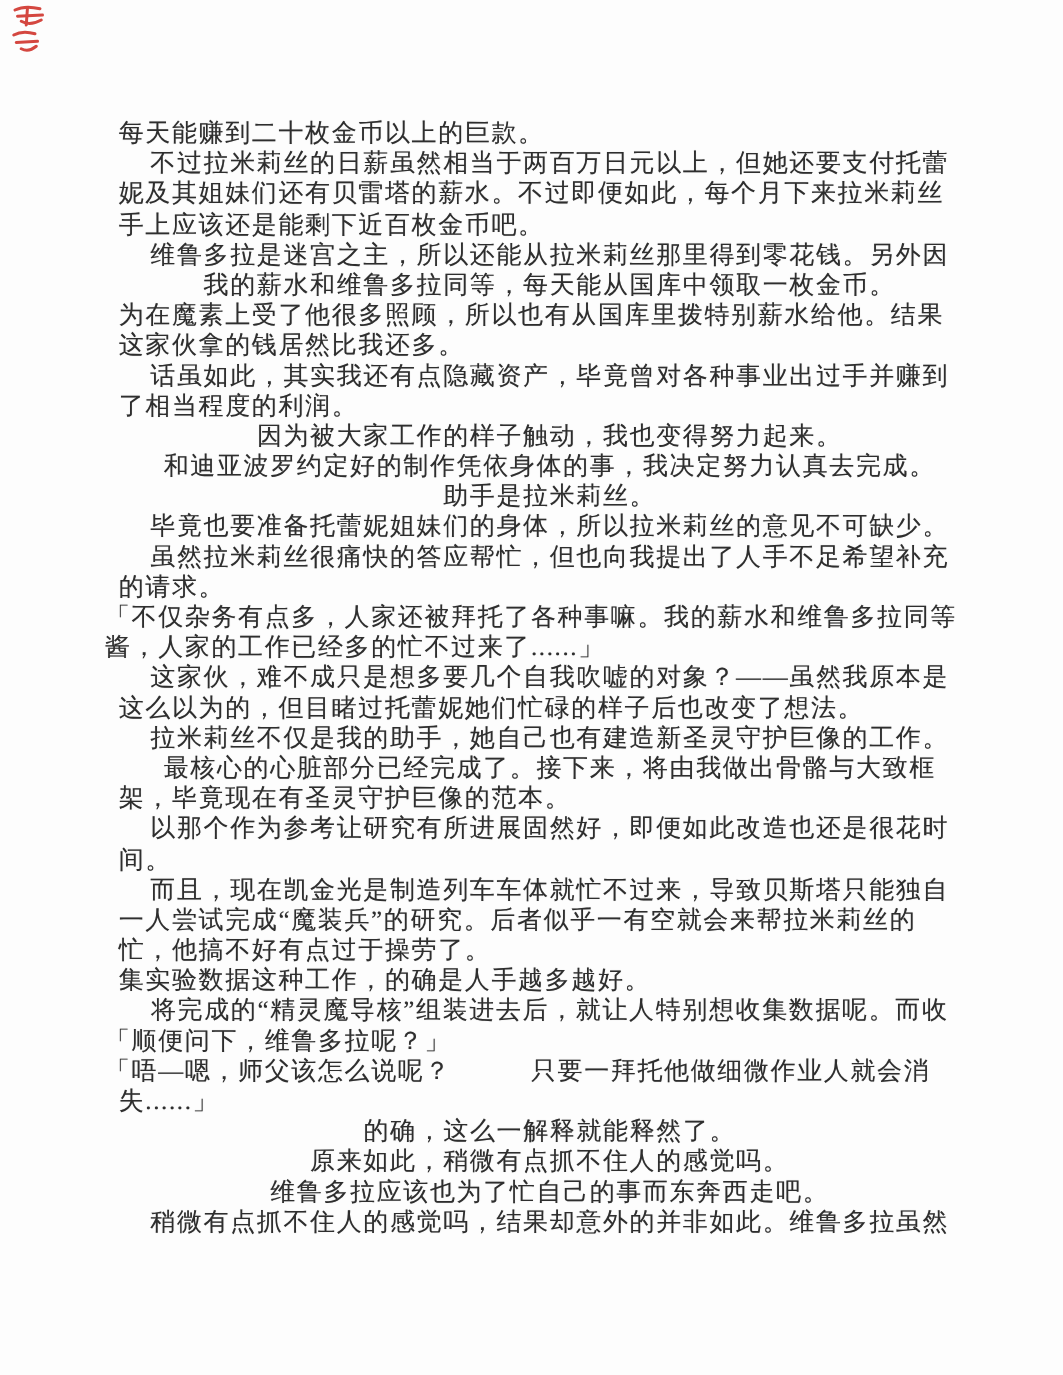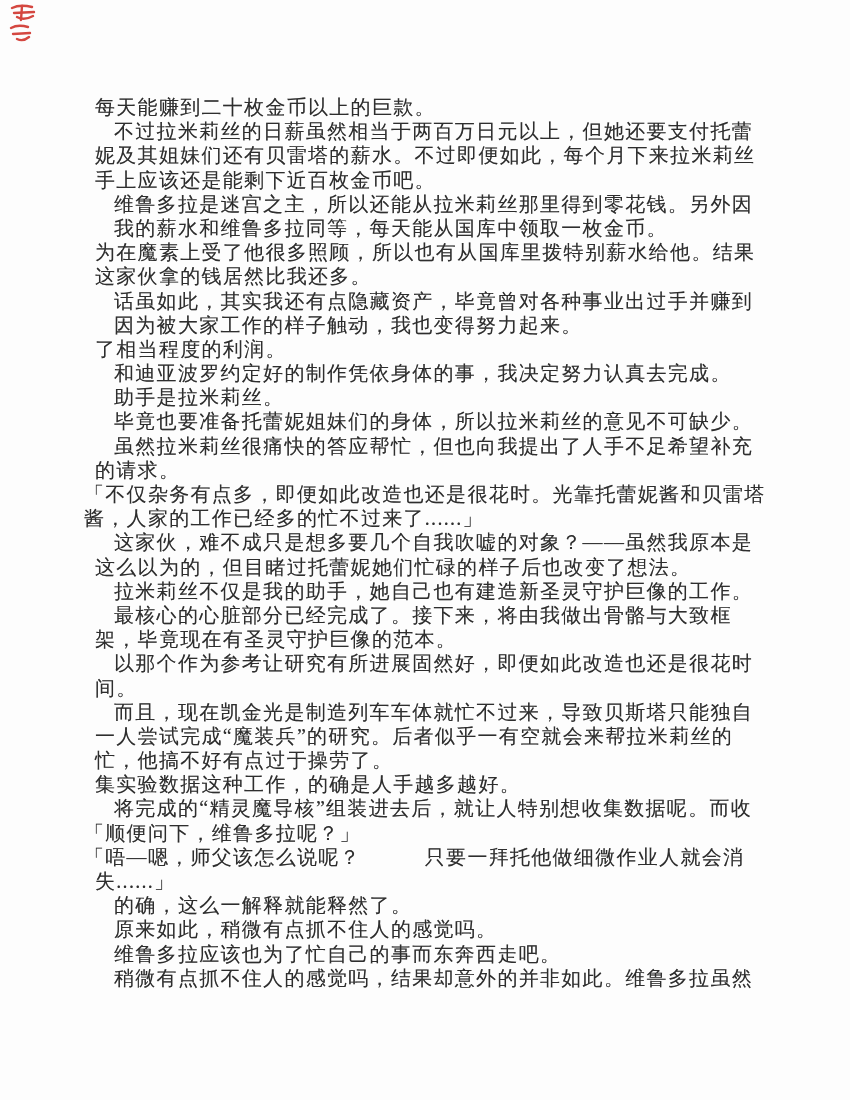--- a/index.html
+++ b/index.html
@@ -20,21 +20,21 @@
     left: 95px;
     top: 95px;
     font-size: 20px;
     line-height: 24.2px;
     letter-spacing: 1.3px;
     color: #2e2e2e;
     white-space: nowrap;
     text-shadow: 0 0 0.6px rgba(70, 70, 70, 0.45);
   }
   .line { height: 24.2px; }
-  .line.para { padding-left: 19px; }
+  .line.para { padding-left: 19px; text-align: center; }
   .line.quote { margin-left: -11px; }
   .stamp {
     position: absolute;
     left: 8px;
     top: 3px;
     width: 32px;
     height: 40px;
     opacity: 0.9;
   }
 </style>
@@ -59,28 +59,28 @@
 
   <div class="line">每天能赚到二十枚金币以上的巨款。</div>
       <div class="line para">不过拉米莉丝的日薪虽然相当于两百万日元以上，但她还要支付托蕾</div>
       <div class="line">妮及其姐妹们还有贝雷塔的薪水。不过即便如此，每个月下来拉米莉丝</div>
       <div class="line">手上应该还是能剩下近百枚金币吧。</div>
       <div class="line para">维鲁多拉是迷宫之主，所以还能从拉米莉丝那里得到零花钱。另外因</div>
       <div class="line para">我的薪水和维鲁多拉同等，每天能从国库中领取一枚金币。</div>
       <div class="line">为在魔素上受了他很多照顾，所以也有从国库里拨特别薪水给他。结果</div>
       <div class="line">这家伙拿的钱居然比我还多。</div>
       <div class="line para">话虽如此，其实我还有点隐藏资产，毕竟曾对各种事业出过手并赚到</div>
+      <div class="line">了相当程度的利润。</div>
       <div class="line para">因为被大家工作的样子触动，我也变得努力起来。</div>
-      <div class="line">了相当程度的利润。</div>
       <div class="line para">和迪亚波罗约定好的制作凭依身体的事，我决定努力认真去完成。</div>
       <div class="line para">助手是拉米莉丝。</div>
       <div class="line para">毕竟也要准备托蕾妮姐妹们的身体，所以拉米莉丝的意见不可缺少。</div>
       <div class="line para">虽然拉米莉丝很痛快的答应帮忙，但也向我提出了人手不足希望补充</div>
       <div class="line">的请求。</div>
-      <div class="line quote">「不仅杂务有点多，即便如此改造也还是很花时。光靠托蕾妮酱和贝雷塔</div>
+      <div class="line quote">「不仅杂务有点多，人家还被拜托了各种事嘛。我的薪水和维鲁多拉同等</div>
       <div class="line quote">酱，人家的工作已经多的忙不过来了......」</div>
       <div class="line para">这家伙，难不成只是想多要几个自我吹嘘的对象？——虽然我原本是</div>
       <div class="line">这么以为的，但目睹过托蕾妮她们忙碌的样子后也改变了想法。</div>
       <div class="line para">拉米莉丝不仅是我的助手，她自己也有建造新圣灵守护巨像的工作。</div>
       <div class="line para">最核心的心脏部分已经完成了。接下来，将由我做出骨骼与大致框</div>
       <div class="line">架，毕竟现在有圣灵守护巨像的范本。</div>
       <div class="line para">以那个作为参考让研究有所进展固然好，即便如此改造也还是很花时</div>
       <div class="line">间。</div>
       <div class="line para">而且，现在凯金光是制造列车车体就忙不过来，导致贝斯塔只能独自</div>
       <div class="line">一人尝试完成“魔装兵”的研究。后者似乎一有空就会来帮拉米莉丝的</div>

